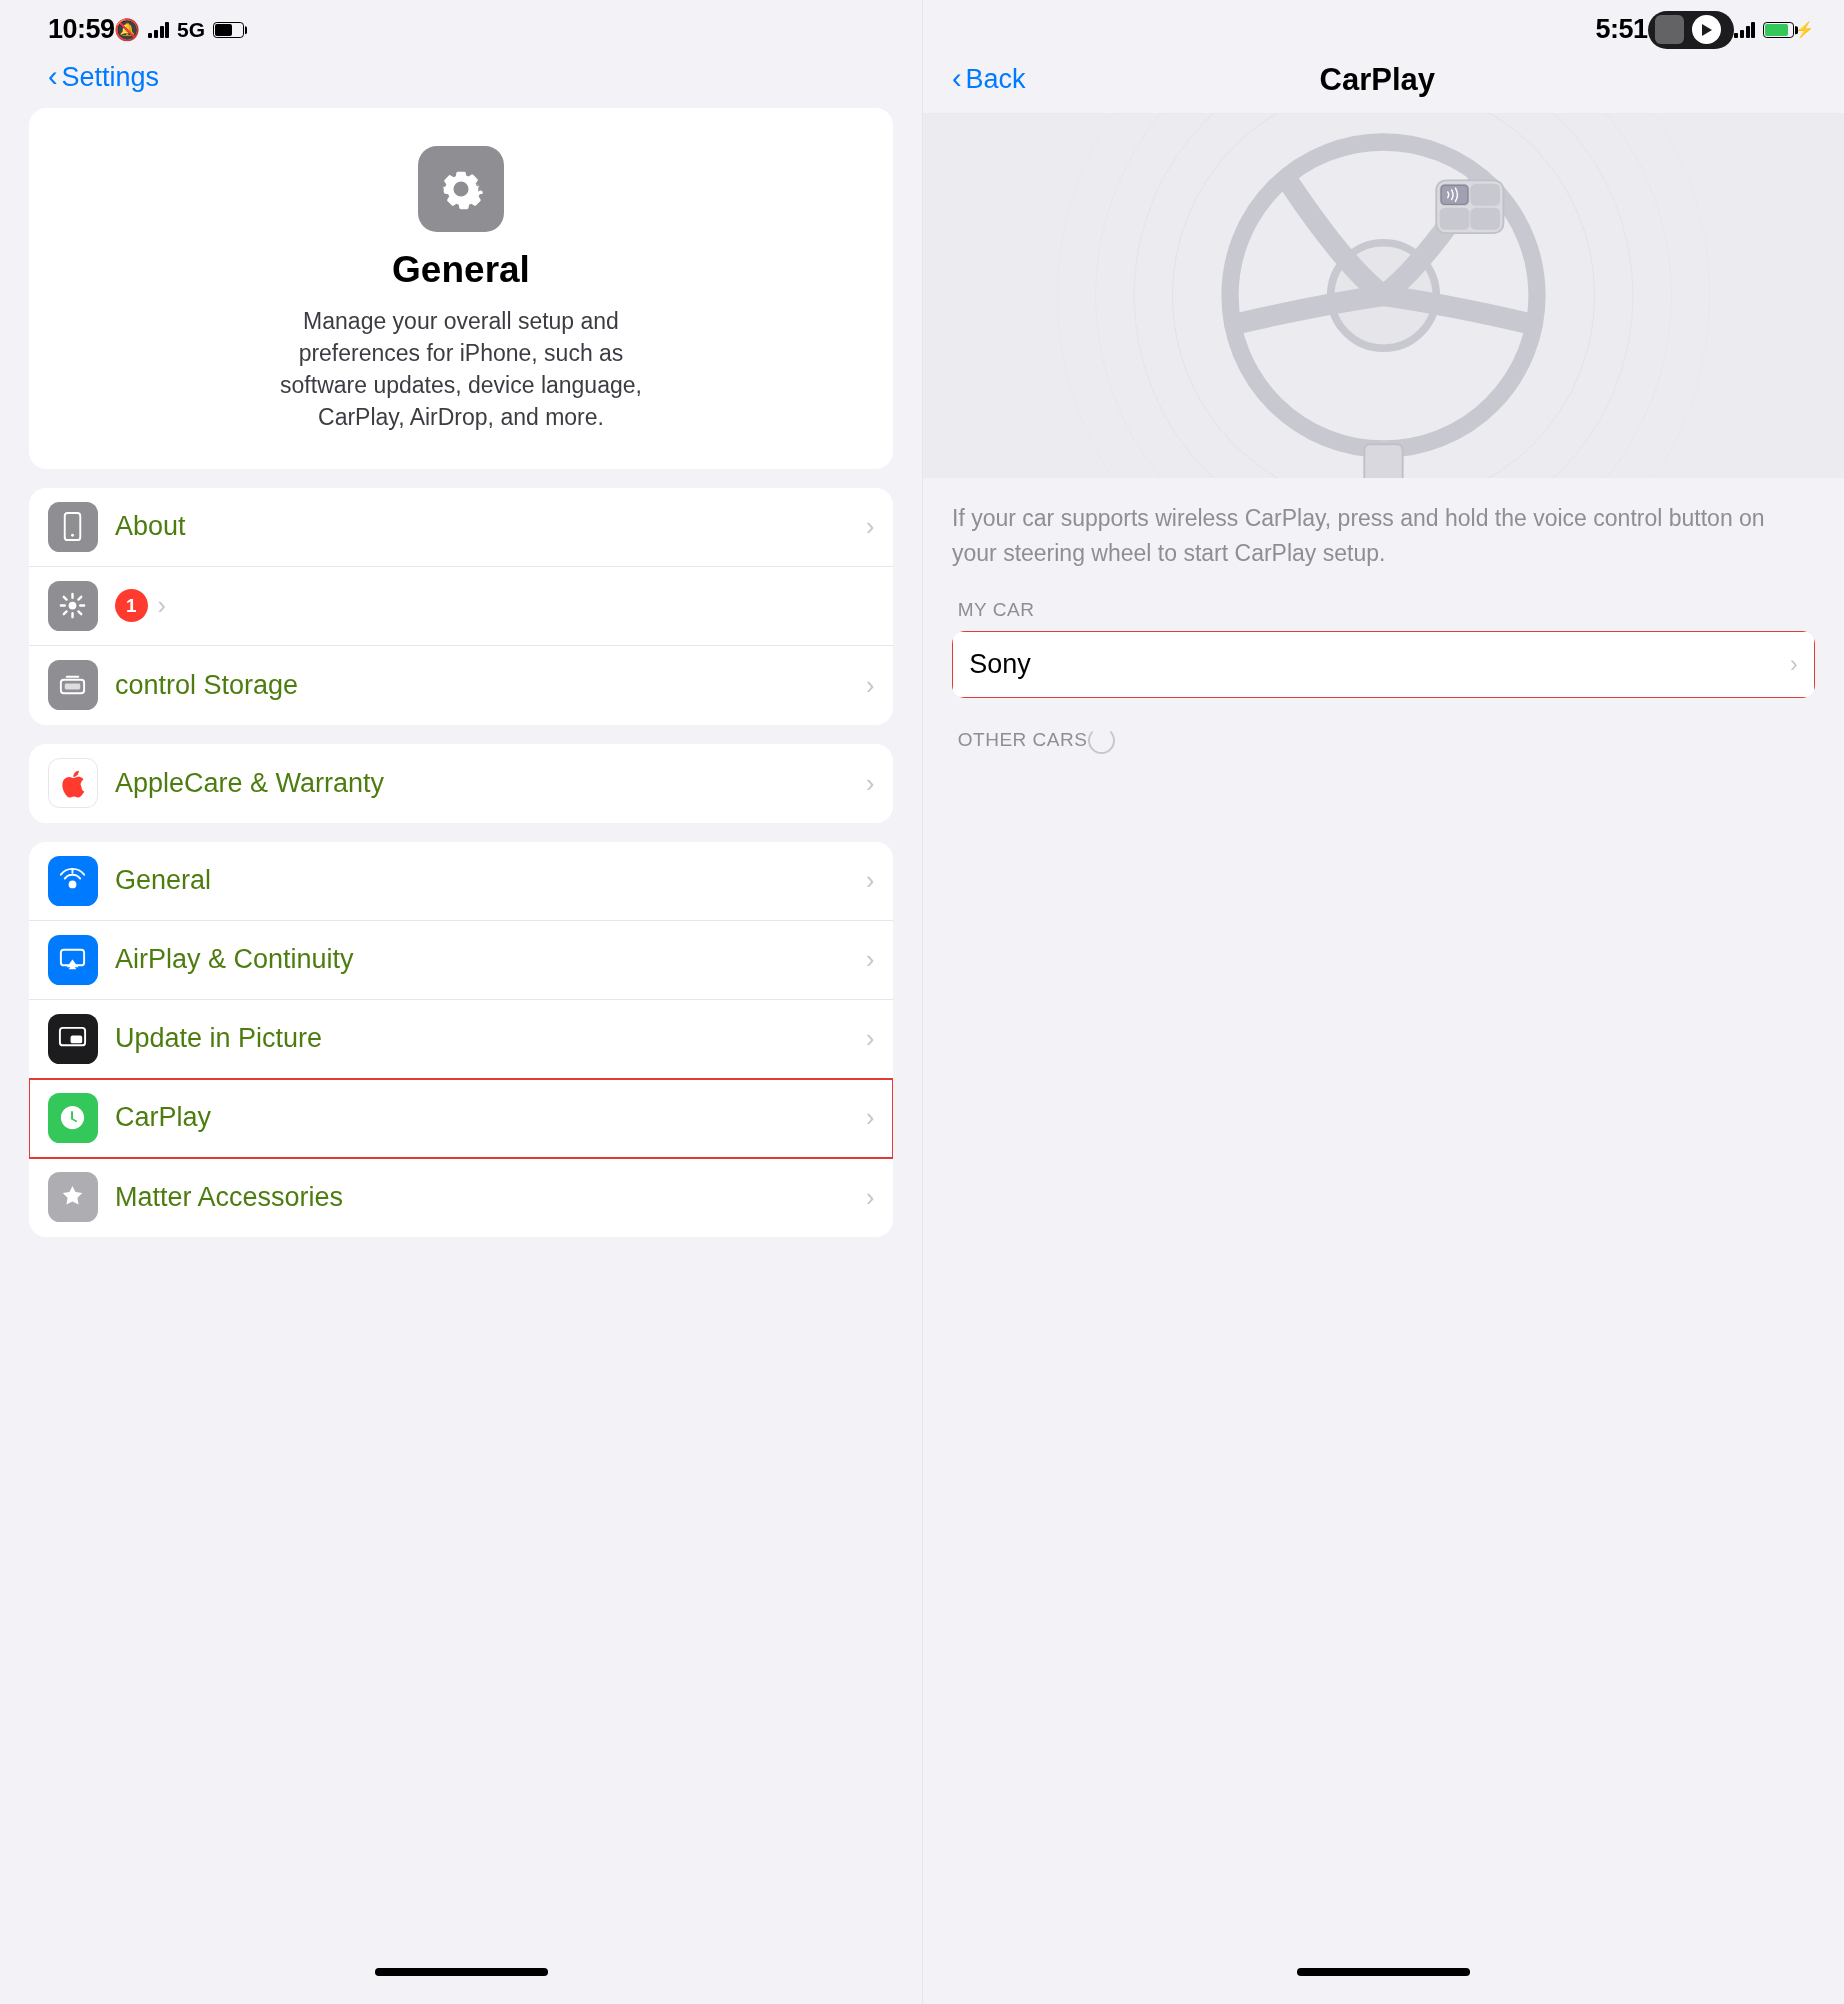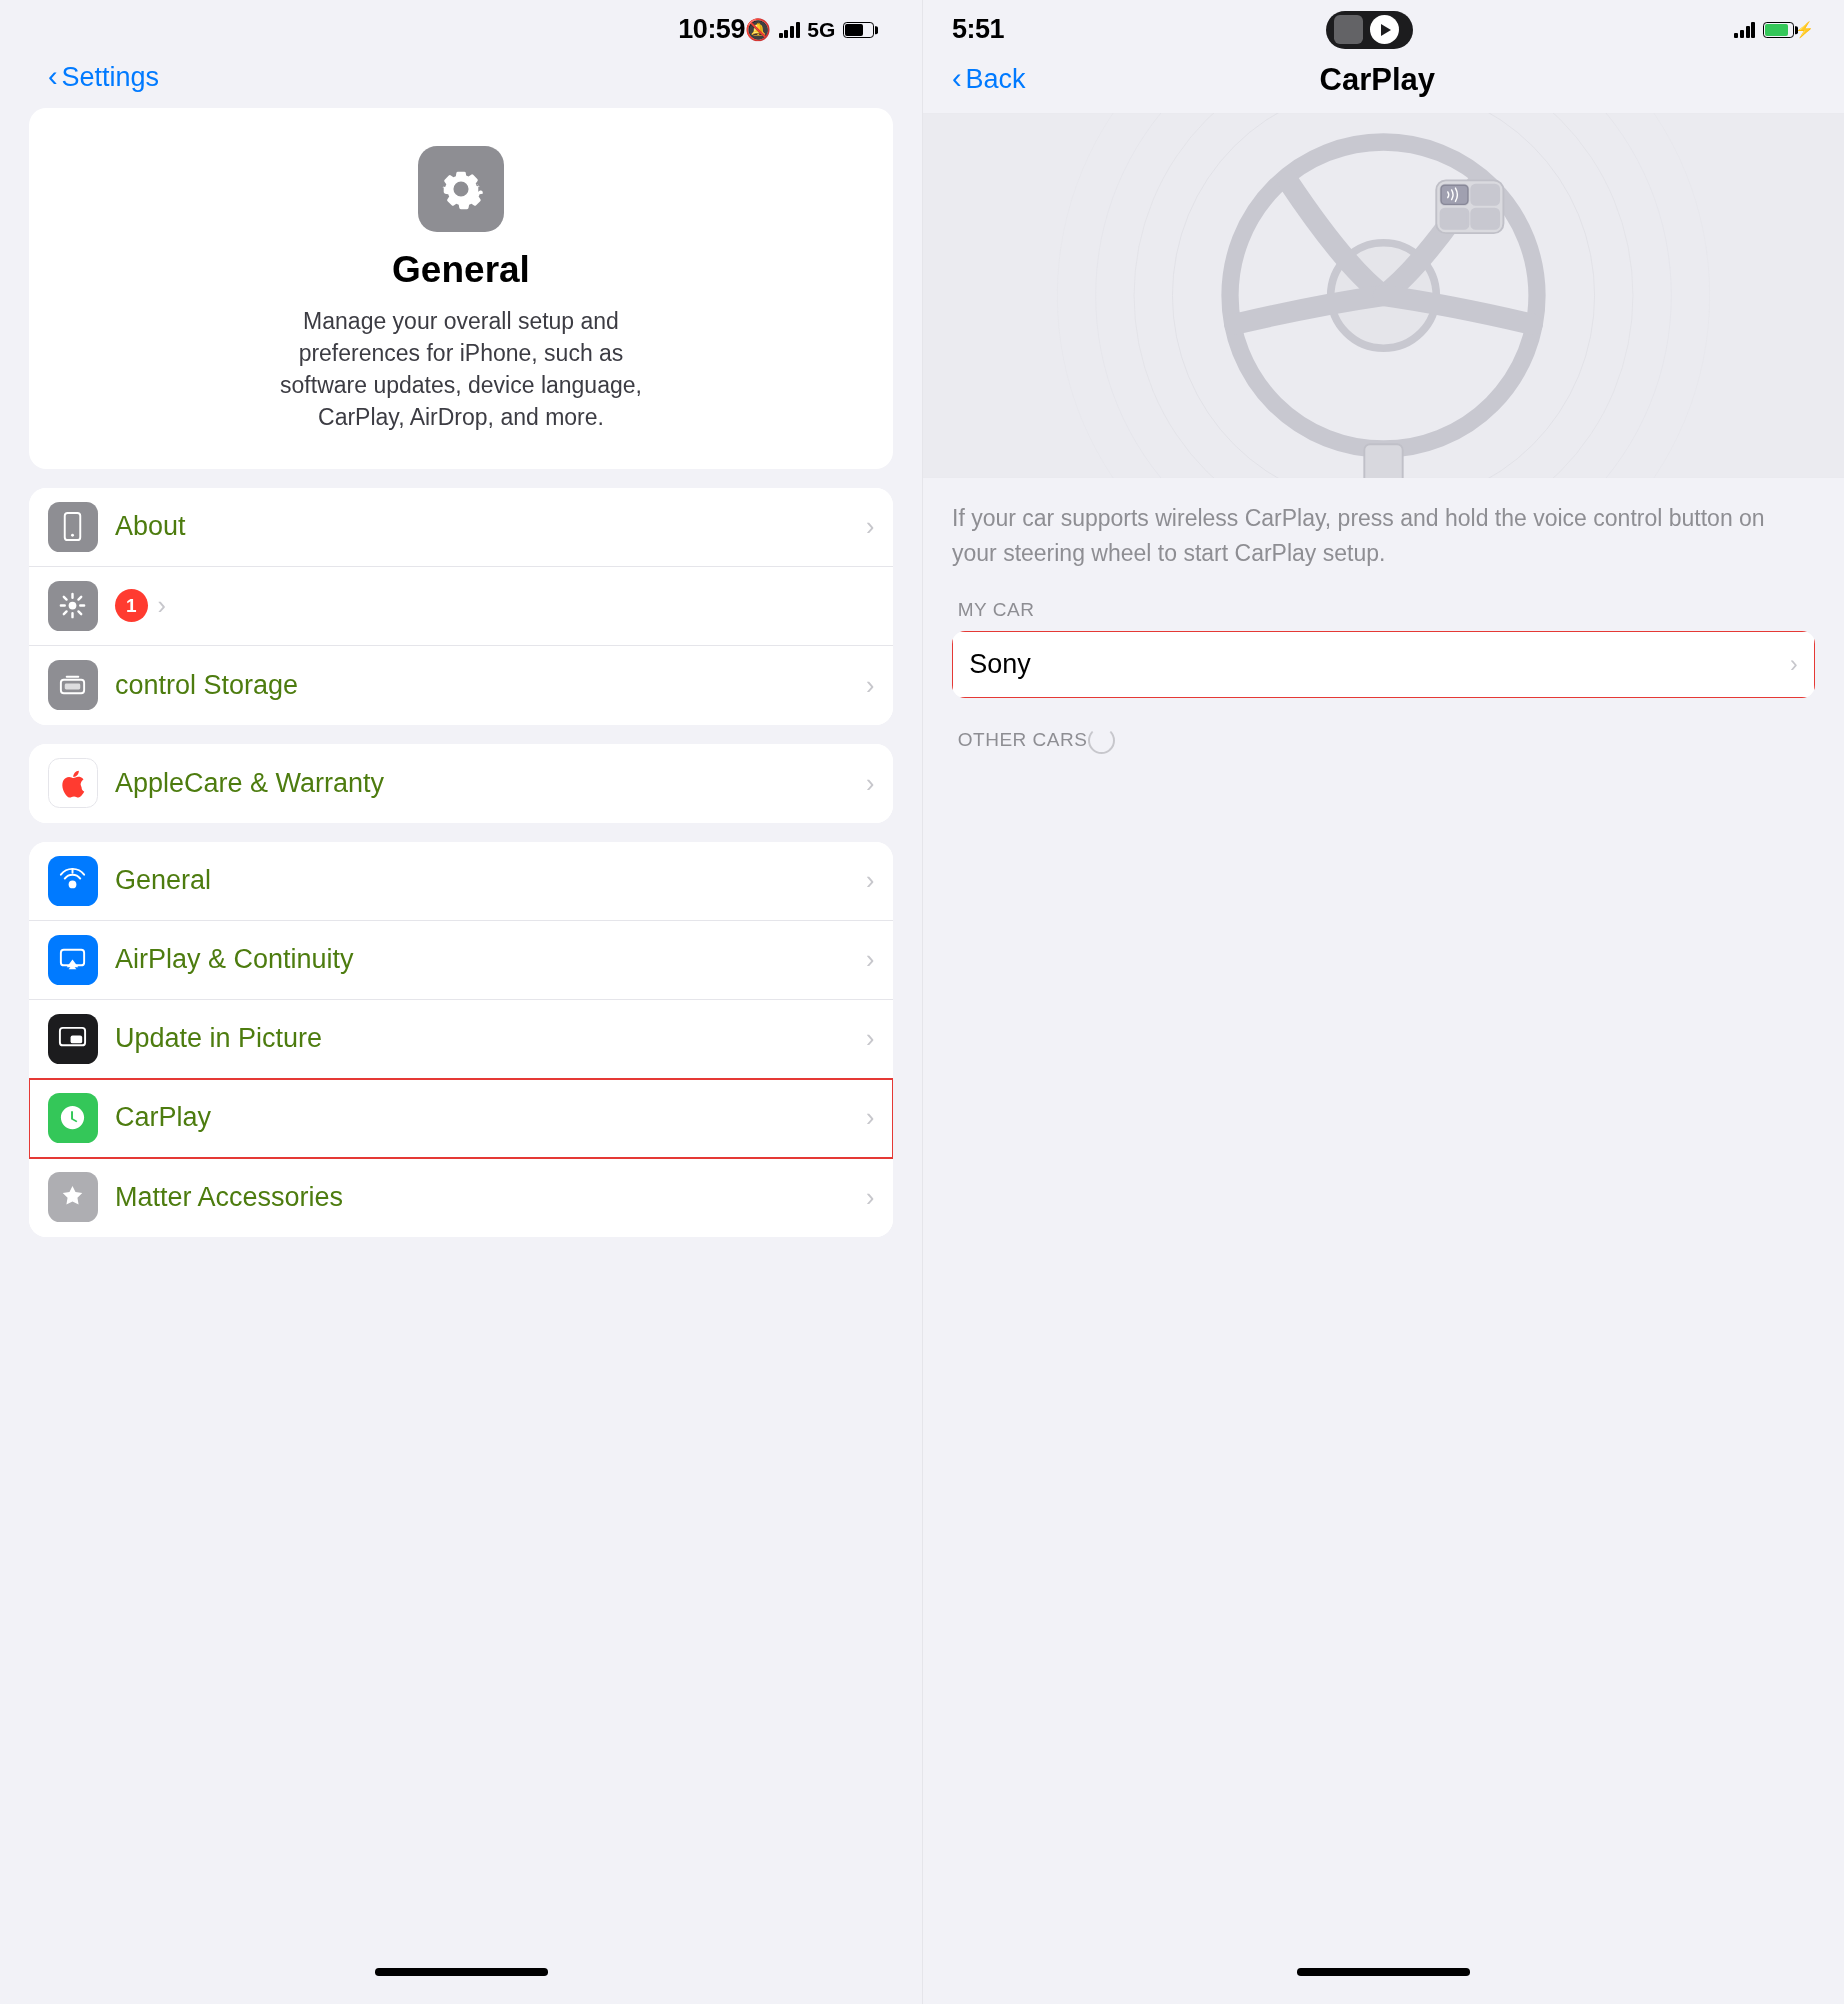--- a/index.html
+++ b/index.html
@@ -19,21 +19,21 @@
       min-height: 2005px;
       background: #f2f2f7;
       display: flex;
       flex-direction: column;
       padding: 0 19px;
     }
 
     .status-bar-left {
       display: flex;
       align-items: center;
-      justify-content: flex-end;
+      justify-content: flex-start;
       padding: 13.4px 29px 7.7px 29px;
       height: 54px;
     }
     .status-time-left {
       font-size: 27px;
       font-weight: 600;
       color: #000;
       letter-spacing: -0.5px;
     }
     .status-icons-left {
@@ -235,21 +235,21 @@
       min-height: 2005px;
       background: #f2f2f7;
       display: flex;
       flex-direction: column;
       border-left: 1px solid #e5e5ea;
     }
 
     .status-bar-right {
       display: flex;
       align-items: center;
-      justify-content: space-between;
+      justify-content: flex-end;
       padding: 13.4px 29px 7.7px 29px;
       height: 54px;
     }
     .status-time-right {
       font-size: 27px;
       font-weight: 600;
       color: #000;
       letter-spacing: -0.5px;
     }
     .status-center-right {

